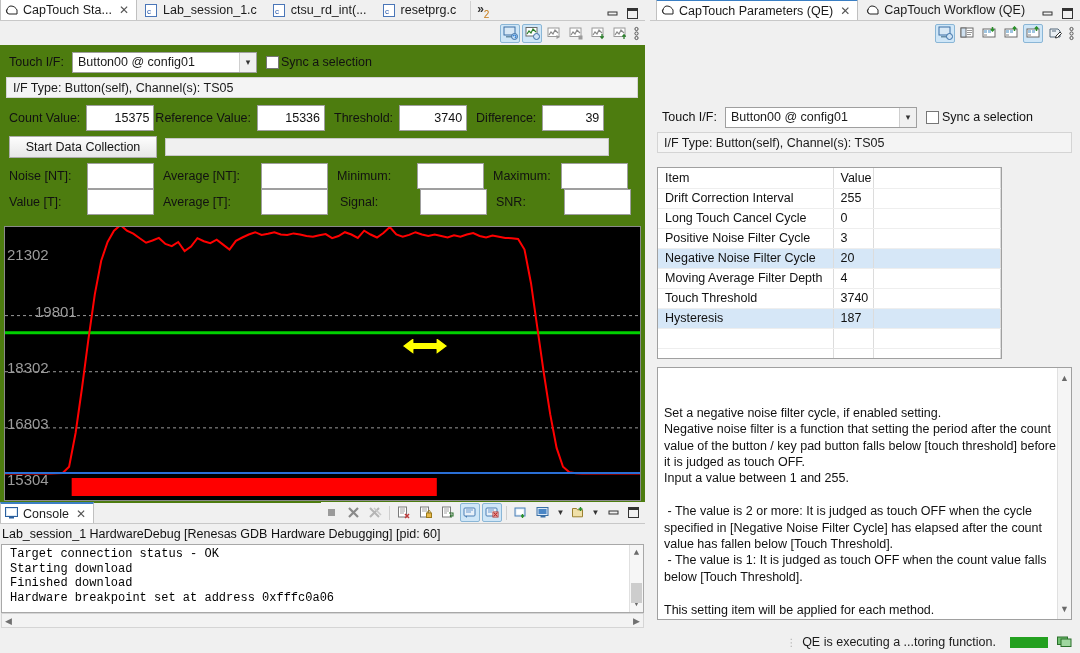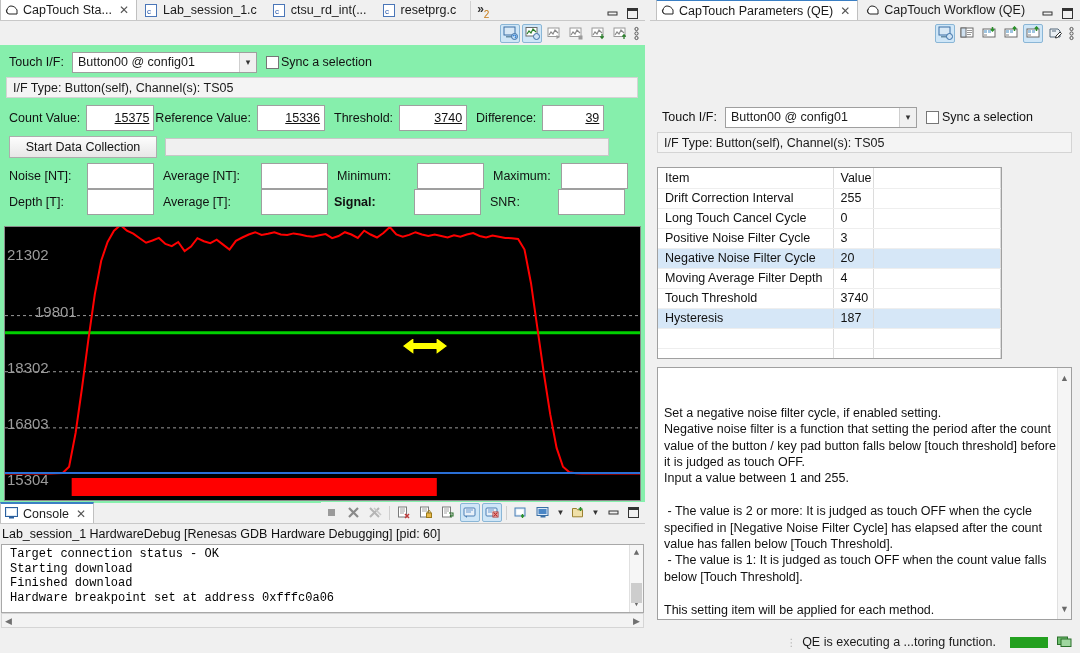--- a/index.html
+++ b/index.html
@@ -47,21 +47,21 @@
   .tbtn.sel { background: #cfe6f7; border-color: #8ab6d6; }
 
   .winbtns { display:flex; align-items:center; gap:7px; padding-right:6px; margin-left:auto; }
   .winbtn { width: 13px; height: 13px; display:flex; align-items:center; justify-content:center; }
 
   
   .lbl { font-size: 12.5px; color: #111; }
   .txtbox {
     background: #ffffff; border: 1px solid #9f9f9f; height: 20px;
     font-size: 12.5px; text-align: right; padding: 12px 4px;
-    display: flex; align-items: center; justify-content: flex-end; color: #111; text-decoration: underline;
+    display: flex; align-items: center; justify-content: flex-end; color: #111;
   }
   .combo {
     background: #fff; border: 1px solid #9f9f9f; height: 21px;
     display: flex; align-items: center; padding-left: 5px; font-size: 12.5px;
     position: relative;
   }
   .combo .arrow {
     position: absolute; right: 0; top: 0; bottom: 0; width: 17px;
     display: flex; align-items: center; justify-content: center;
     background: #f0f0f0; border-left: 1px solid #cfcfcf; font-size: 9px; color:#333;
@@ -127,21 +127,21 @@
   }
   .statusdots { color: #b0b0b0; font-size: 10px; letter-spacing: 0; }
   .greenbar { width: 38px; height: 11px; background: #23a01f; }
   .divider { position:absolute; background:#f0f0f0; }
 </style>
 </head>
 <body>
 
 <div id="root">
 
-  <div class="panel" style="left:0; top:0; width:645px; height:503px; background:#86efac;">
+  <div class="panel" style="left:0; top:0; width:645px; height:503px; background:#4d7c0f;">
 
     <div class="tabbar" style="height:21px;">
       <div class="tab active" style="padding-left:4px;">
         <span class="tabicon">
           <svg width="14" height="13" viewBox="0 0 14 13">
               <path d="M2 9 C1 6 3 2 6 2 C9 2 11 4 12 6 L12 10 L4 10 Z" fill="#fff" stroke="#222" stroke-width="1"></path>
               <path d="M2.5 8.5 C0.8 7.6 1.2 5.6 2.6 5.2" fill="none" stroke="#222" stroke-width="1"></path>
             </svg>
         </span>
         <span>CapTouch Sta...</span>
@@ -299,29 +299,29 @@
       <div class="txtbox" style="width:67px;">
         <span></span>
       </div>
       <span class="lbl" style="width:68px; margin-left:9px;">Maximum:</span>
       <div class="txtbox" style="width:67px;">
         <span></span>
       </div>
     </div>
 
     <div style="position:absolute; left:9px; top:191px; width:630px; height:22px; display:flex; align-items:center;">
-      <span class="lbl" style="width:78px;">Depth [T]:</span>
+      <span class="lbl" style="width:78px;">Value [T]:</span>
       <div class="txtbox" style="width:67px;">
         <span></span>
       </div>
       <span class="lbl" style="width:98px; margin-left:9px;">Average [T]:</span>
       <div class="txtbox" style="width:67px;">
         <span></span>
       </div>
-      <span class="lbl" style="width:80px; margin-left:6px;font-weight:bold;">Signal:</span>
+      <span class="lbl" style="width:80px; margin-left:12px;">Signal:</span>
       <div class="txtbox" style="width:67px;">
         <span></span>
       </div>
       <span class="lbl" style="width:68px; margin-left:9px;">SNR:</span>
       <div class="txtbox" style="width:67px;">
         <span></span>
       </div>
     </div>
 
     <div id="chart-frame" style="left:4px; top:226px; width:637px; height:275px;">

